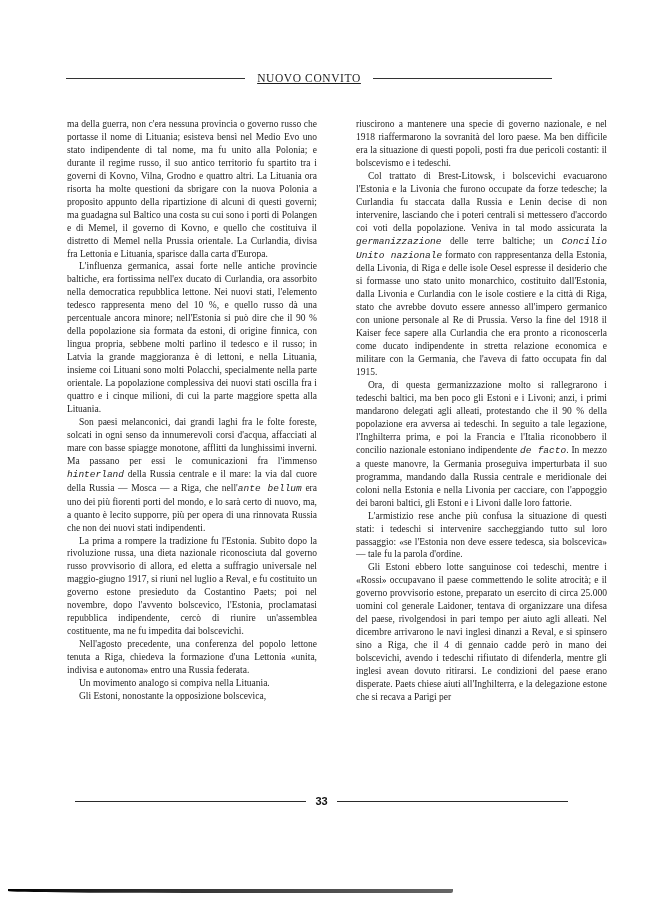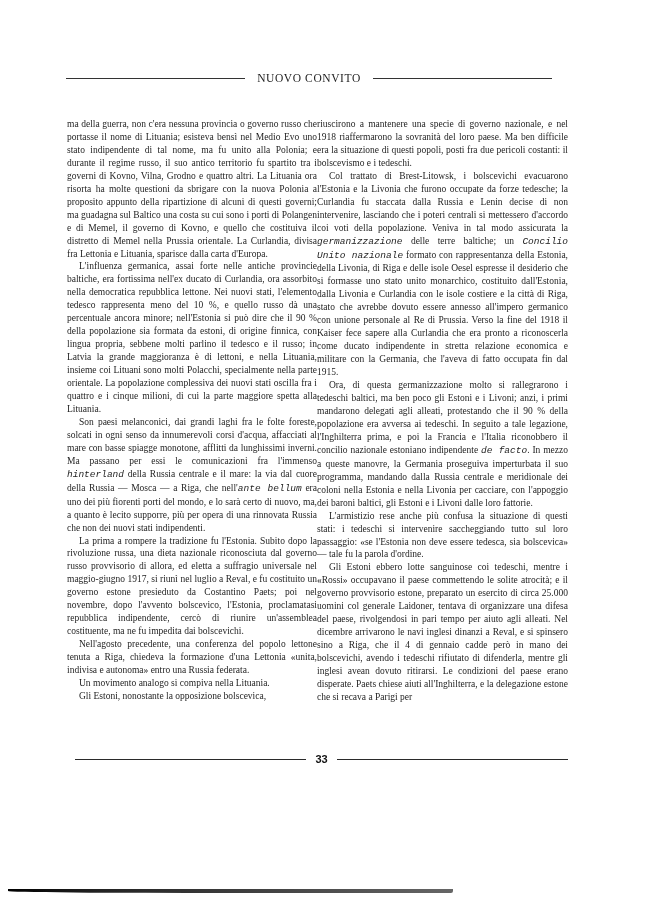--- a/index.html
+++ b/index.html
@@ -1,31 +1,31 @@
 <!DOCTYPE html>
 <html><head>
 <meta charset="utf-8">
 <style>
   html, body { margin: 0; padding: 0; background: #ffffff; }
   body { width: 666px; height: 900px; position: relative; overflow: hidden;
          font-family: "DejaVu Serif", "Liberation Serif", serif; color: #1c1c1c; }
   .header { position: absolute; top: 70px; left: 66px; width: 486px; height: 16px;
-            display: flex; align-items: center; }
+            display: flex; align-items: center; text-decoration: underline; }
   .header .rule { flex: 1; height: 0; border-top: 1.2px solid #333; }
   .header .title { font-family: "Liberation Serif", serif; font-size: 11.5px; letter-spacing: 0.6px;
                    padding: 0 12px; color: #222; }
   .columns { position: absolute; top: 118px; left: 67px; width: 540px; height: 640px;
-             display: flex; justify-content: flex-start; }
+             display: flex; justify-content: space-between; }
   .col { width: 250px; font-family: "Liberation Serif", serif; font-size: 9.5px; line-height: 12.95px;
          text-align: justify; hyphens: manual; color: #1e1e1e; }
   .col.right { width: 251px; }
   .col p { margin: 0; text-indent: 0; }
   .col p.ind { text-indent: 12px; }
   .col em { font-style: italic; font-family: Liberation Mono, monospace; }
-  .footer { position: absolute; top: 751px; left: 75px; width: 493px; height: 16px;
+  .footer { position: absolute; top: 793px; left: 75px; width: 493px; height: 16px;
             display: flex; align-items: center; }
   .footer .rule { flex: 1; height: 0; border-top: 1.6px solid #2a2a2a; }
   .footer .page-num { font-family: "Liberation Sans", sans-serif; font-weight: bold; font-size: 11px;
                       padding: 0 9px; color: #111; }
   .bottom-edge { position: absolute; left: 8px; top: 889px; width: 445px; height: 4px;
                  background: linear-gradient(90deg, #000 0%, #222 20%, #444 60%, #666 100%);
                  border-radius: 0 0 2px 50%; }
 </style>
 </head>
 <body>

